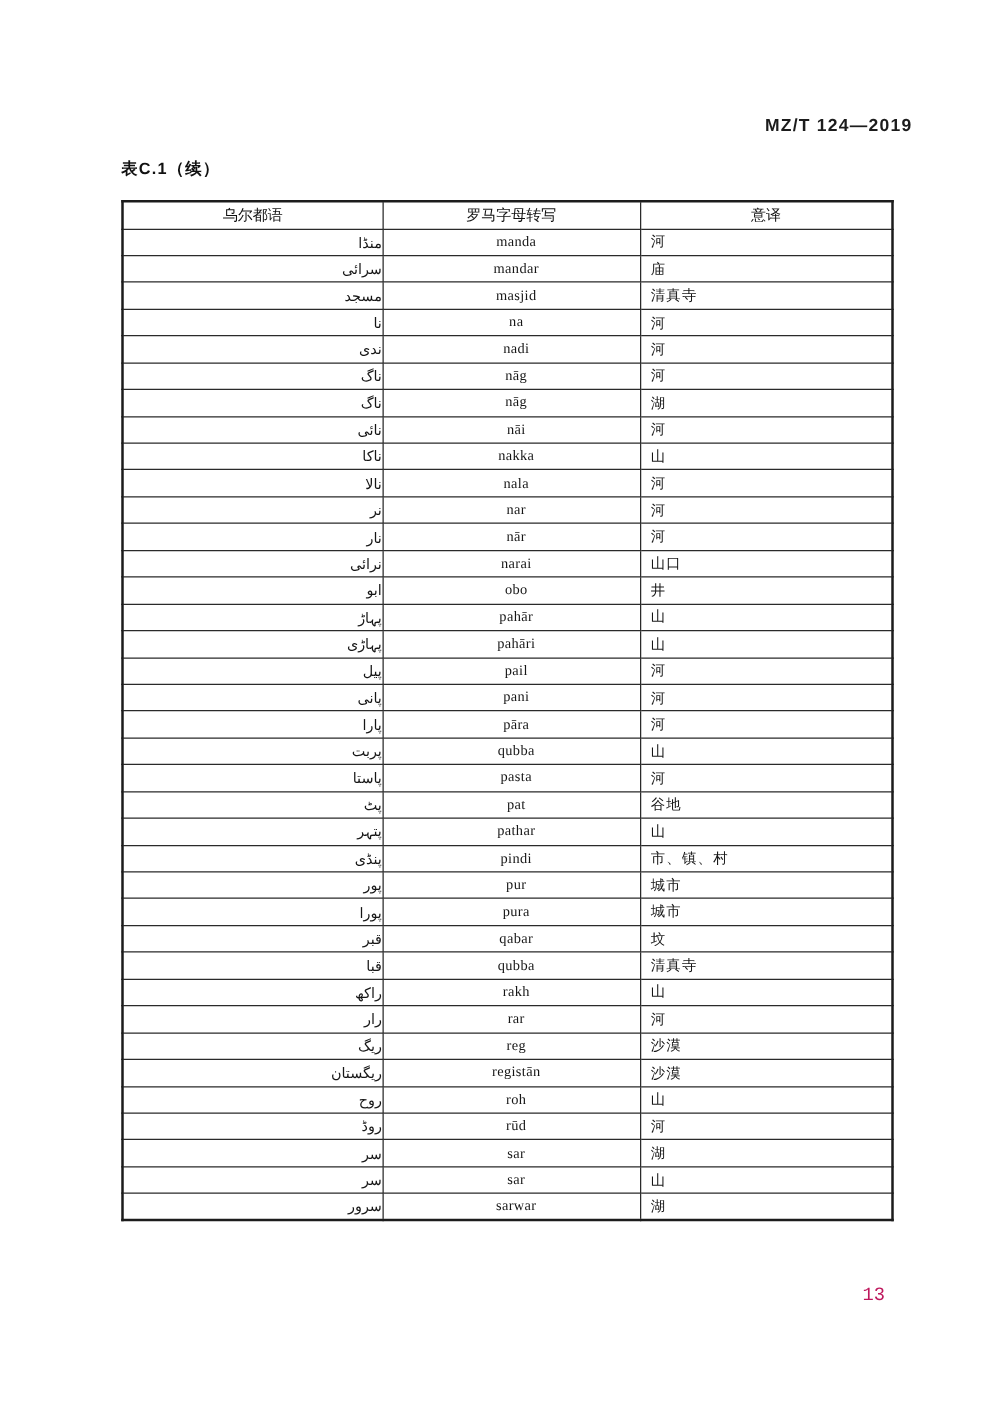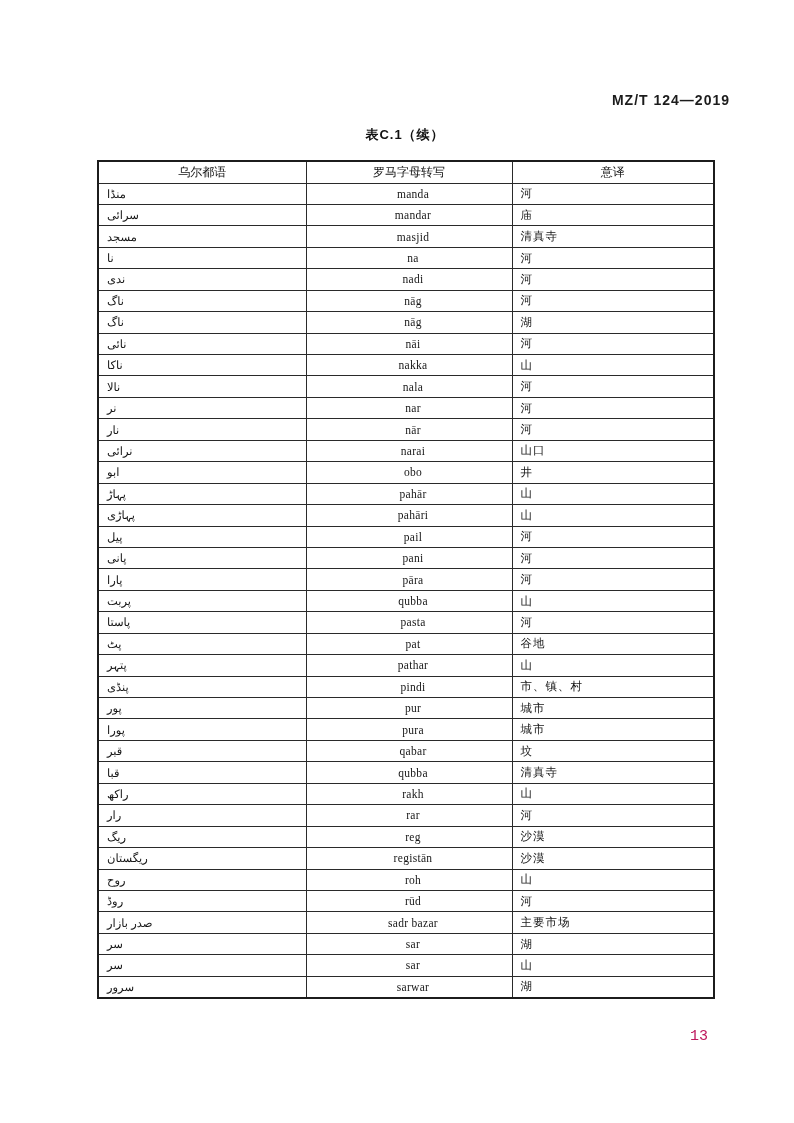--- a/index.html
+++ b/index.html
@@ -7,21 +7,20 @@
   body { position: relative; font-family: "Liberation Serif", serif; color: #1a1a1a; }
 
   .doc-number {
     position: absolute; top: 92px; right: 64px;
     font-family: "Liberation Sans", sans-serif;
     font-size: 14px; font-weight: 600; letter-spacing: 1px; color: #1c1c1c;
   }
 
   .table-title {
     position: absolute; top: 126px; left: 97px; width: 616px;
-    text-align: center;
     font-family: "Liberation Sans", sans-serif;
     font-size: 13px; font-weight: 700; color: #111;
     letter-spacing: 1px;
   }
 
   .table-wrap { position: absolute; top: 160px; left: 97px; width: 616px; border-radius: 18px; }
 
   table.gtable {
     width: 616px; border-collapse: collapse; table-layout: fixed;
     border: 2px solid #1c1c1c;
@@ -30,21 +29,21 @@
     border: 1px solid #2a2a2a;
     vertical-align: middle;
     overflow: hidden; white-space: nowrap;
   }
   table.gtable th {
     height: 22px;
     font-family: "Liberation Serif", serif;
     font-weight: 400; font-size: 12px; text-align: center; color: #111;
   }
   table.gtable td { height: 21.45px; padding: 0 0 0 8px; font-size: 11.5px; color: #161616; }
-  td.c0 { direction: rtl; text-align: left; font-size: 12px; font-family: Liberation Sans, sans-serif; }
+  td.c0 { direction: rtl; text-align: right; font-size: 12px; font-family: Liberation Serif, serif; }
   td.c1 { font-family: "Liberation Serif", serif; letter-spacing: 0.3px; text-align: center; }
   td.c2 { font-family: "Liberation Serif", serif; letter-spacing: 1px; }
 
   .col-u { width: 208px; } .col-r { width: 206px; } .col-m { width: 202px; }
 
   .page-number {
     position: absolute; top: 1028px; right: 86px;
     font-size: 15px; font-family: Liberation Mono, monospace; color: #be185d;
   }
 </style>
@@ -234,25 +233,20 @@
           <td class="c0">روح</td>
           <td class="c1">roh</td>
           <td class="c2">山</td>
         </tr>
         <tr>
           <td class="c0">روڈ</td>
           <td class="c1">rūd</td>
           <td class="c2">河</td>
         </tr>
         <tr>
-          <td class="c0">صدر بازار</td>
-          <td class="c1">sadr bazar</td>
-          <td class="c2">主要市场</td>
-        </tr>
-        <tr>
           <td class="c0">سر</td>
           <td class="c1">sar</td>
           <td class="c2">湖</td>
         </tr>
         <tr>
           <td class="c0">سر</td>
           <td class="c1">sar</td>
           <td class="c2">山</td>
         </tr>
         <tr>

